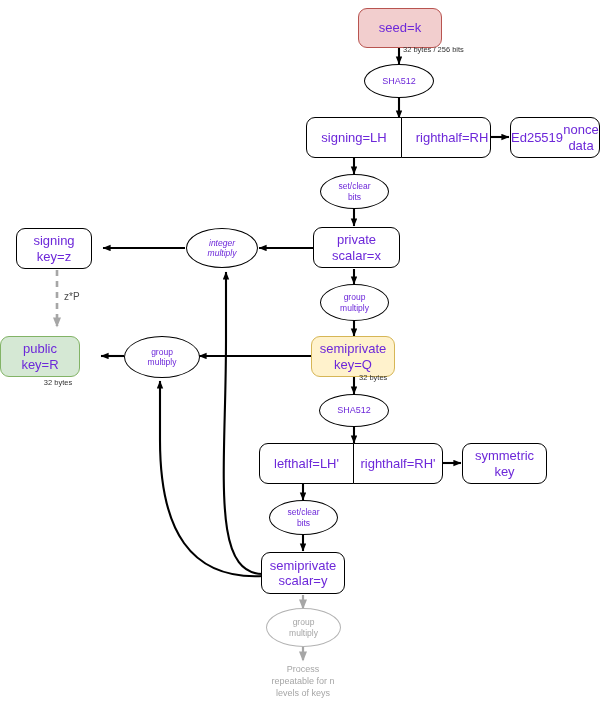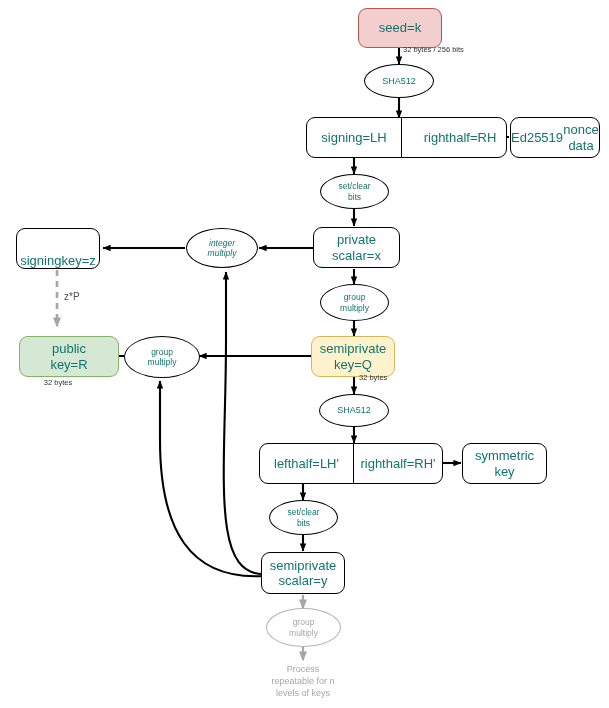--- a/index.html
+++ b/index.html
@@ -28,21 +28,21 @@
   }
 
   
   .node {
     position: absolute;
     box-sizing: border-box;
     display: flex;
     align-items: center;
     justify-content: center;
     text-align: center;
-    color: #0f766e;
+    color: #6d28d9;
     line-height: 1.18;
     z-index: 3;
   }
   .box {
     border: 1.6px solid #000000;
     border-radius: 9px;
     background: #ffffff;
     font-size: 13px;
   }
   .box.sq-left  { border-top-left-radius: 0; border-bottom-left-radius: 0; }
@@ -143,21 +143,21 @@
   <div class="label tiny" style="left:403px; top:45px;">32 bytes / 256 bits</div>
 
   <div class="node ellipse big" style="left:364px; top:64px; width:70px; height:34px;">
     <span>SHA512</span>
   </div>
 
   <div class="node box sq-right" style="left:306px; top:117px; width:96px; height:41px;">
     <span>signing=LH</span>
   </div>
 
-  <div class="node box sq-left" style="left:401px; top:117px; width:106px; height:41px;padding-left:12px;">
+  <div class="node box sq-left" style="left:401px; top:117px; width:90px; height:41px;padding-left:12px;">
     <span>righthalf=RH</span>
   </div>
 
   <div class="node box" style="left:510px; top:117px; width:90px; height:41px; flex-direction:row;">
     <span>Ed25519</span>
     <span>nonce data</span>
   </div>
 
   <div class="node ellipse" style="left:320px; top:174px; width:69px; height:35px; flex-direction:column;">
     <span>set/clear</span>
@@ -167,21 +167,21 @@
   <div class="node box" style="left:313px; top:227px; width:87px; height:41px; flex-direction:column;">
     <span>private</span>
     <span>scalar=x</span>
   </div>
 
   <div class="node ellipse" style="left:186px; top:228px; width:72px; height:40px; flex-direction:column;font-style:italic;">
     <span>integer</span>
     <span>multiply</span>
   </div>
 
-  <div class="node box" style="left:16px; top:228px; width:84px; height:41px; flex-direction:row;align-items:flex-end;">
+  <div class="node box" style="left:16px; top:228px; width:76px; height:41px; flex-direction:column;">
     <span>signing</span>
     <span>key=z</span>
   </div>
 
   <div class="label" style="left:64px; top:291px;">z*P</div>
 
   <div class="node ellipse" style="left:320px; top:284px; width:69px; height:37px; flex-direction:column;">
     <span>group</span>
     <span>multiply</span>
   </div>
@@ -191,21 +191,21 @@
     <span>semiprivate</span>
     <span>key=Q</span>
   </div>
   <div class="label tiny" style="left:359px; top:373px;">32 bytes</div>
 
   <div class="node ellipse" style="left:124px; top:336px; width:76px; height:42px; flex-direction:column;">
     <span>group</span>
     <span>multiply</span>
   </div>
 
-  <div class="node box" style="left:19px; top:336px; width:100px; height:41px; flex-direction:column;
+  <div class="node box" style="left:0; top:336px; width:80px; height:41px; flex-direction:column;
               background:#d5e8d4; border-color:#82b366;">
     <span>public</span>
     <span>key=R</span>
   </div>
   <div class="label tiny" style="left:16px; top:378px; width:84px; text-align:center;">32 bytes</div>
 
   <div class="node ellipse big" style="left:319px; top:394px; width:70px; height:33px;">
     <span>SHA512</span>
   </div>
 

